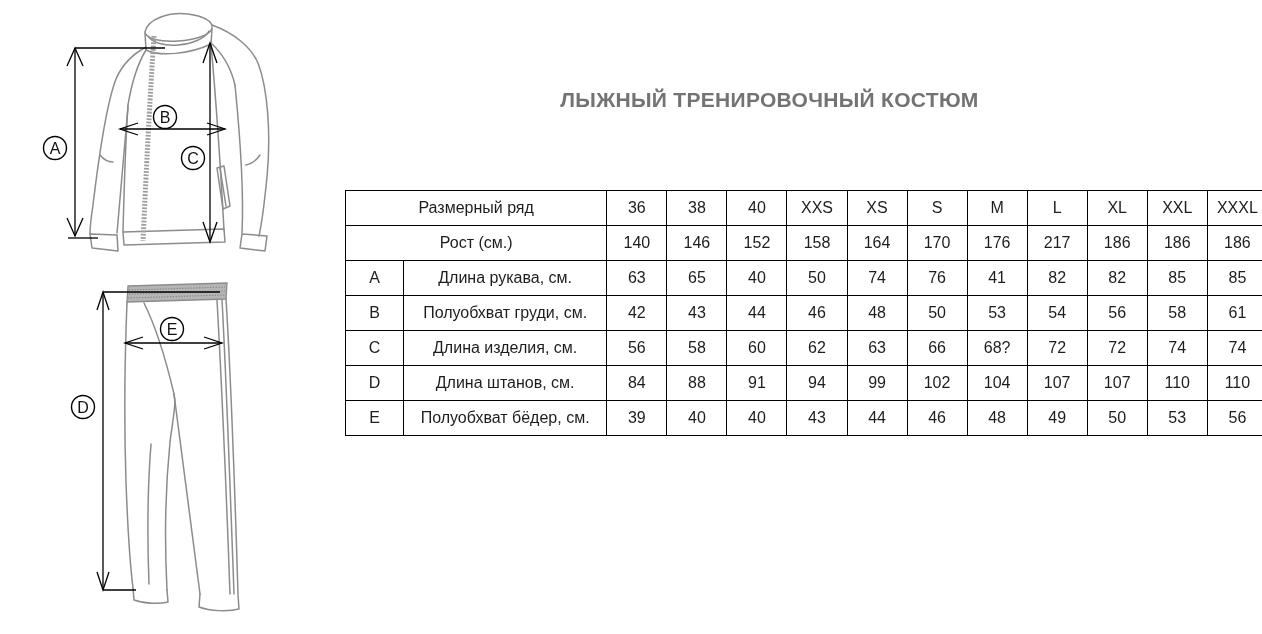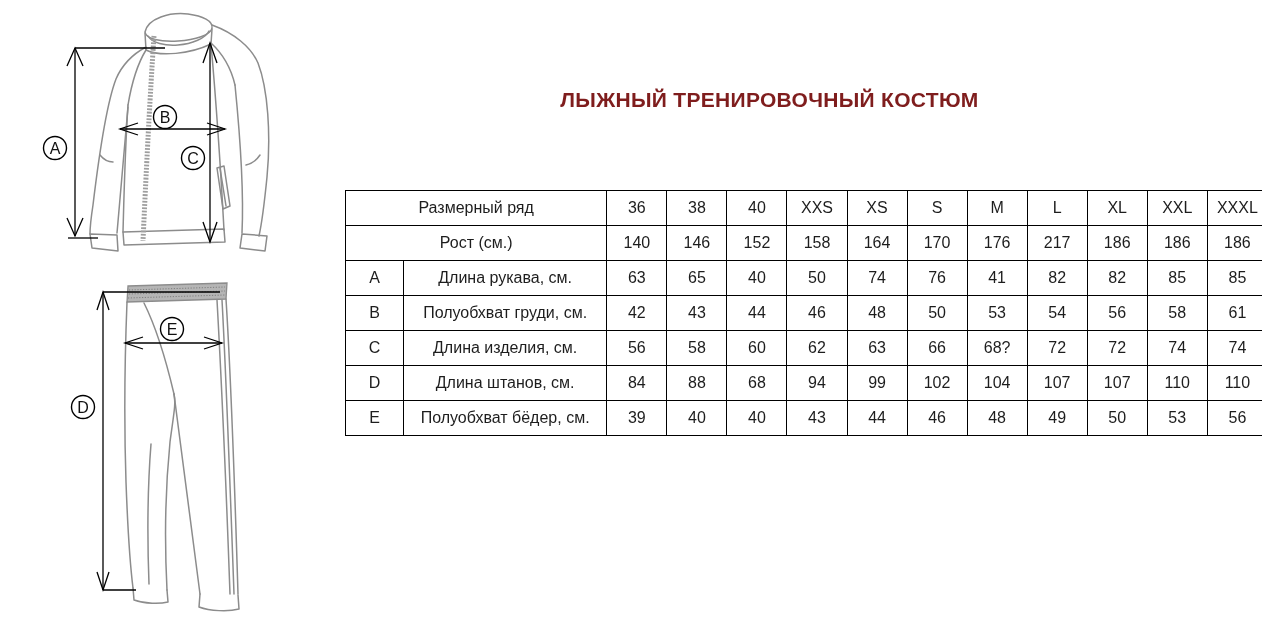--- a/index.html
+++ b/index.html
@@ -1,19 +1,19 @@
 <!DOCTYPE html>
 <html><head>
 <meta charset="utf-8">
 <style>
   html,body{margin:0;padding:0;background:#ffffff;}
   .page{position:relative;width:1262px;height:634px;background:#ffffff;overflow:hidden;
         font-family:"Liberation Sans","DejaVu Sans",sans-serif;color:#1d1d1d;}
   .title{position:absolute;left:331px;top:88px;width:877px;text-align:center;
-         font-size:21px;font-weight:bold;letter-spacing:.3px;color:#7f1d1d;}
+         font-size:21px;font-weight:bold;letter-spacing:.3px;color:#737373;}
   .drawing{position:absolute;}
   #jacket-svg{left:20px;top:5px;}
   #pants-svg{left:60px;top:282px;}
   table.size-table{position:absolute;left:345px;top:190px;border-collapse:collapse;
                    table-layout:fixed;width:923px;}
   table.size-table td{border:1px solid #000;height:34px;padding:0;font-size:16px;
                       text-align:center;vertical-align:middle;color:#1d1d1d;}
   td.label-cell{text-align:center;}
   td.desc-cell{text-align:left;padding-left:13px;}
   td.letter-cell{text-align:center;}
@@ -214,21 +214,21 @@
           <td class="value-cell">72</td>
           <td class="value-cell">72</td>
           <td class="value-cell">74</td>
           <td class="value-cell">74</td>
         </tr>
         <tr>
           <td class="letter-cell">D</td>
           <td class="desc-cell">Длина штанов, см.</td>
           <td class="value-cell">84</td>
           <td class="value-cell">88</td>
-          <td class="value-cell">68</td>
+          <td class="value-cell">91</td>
           <td class="value-cell">94</td>
           <td class="value-cell">99</td>
           <td class="value-cell">102</td>
           <td class="value-cell">104</td>
           <td class="value-cell">107</td>
           <td class="value-cell">107</td>
           <td class="value-cell">110</td>
           <td class="value-cell">110</td>
         </tr>
         <tr>

